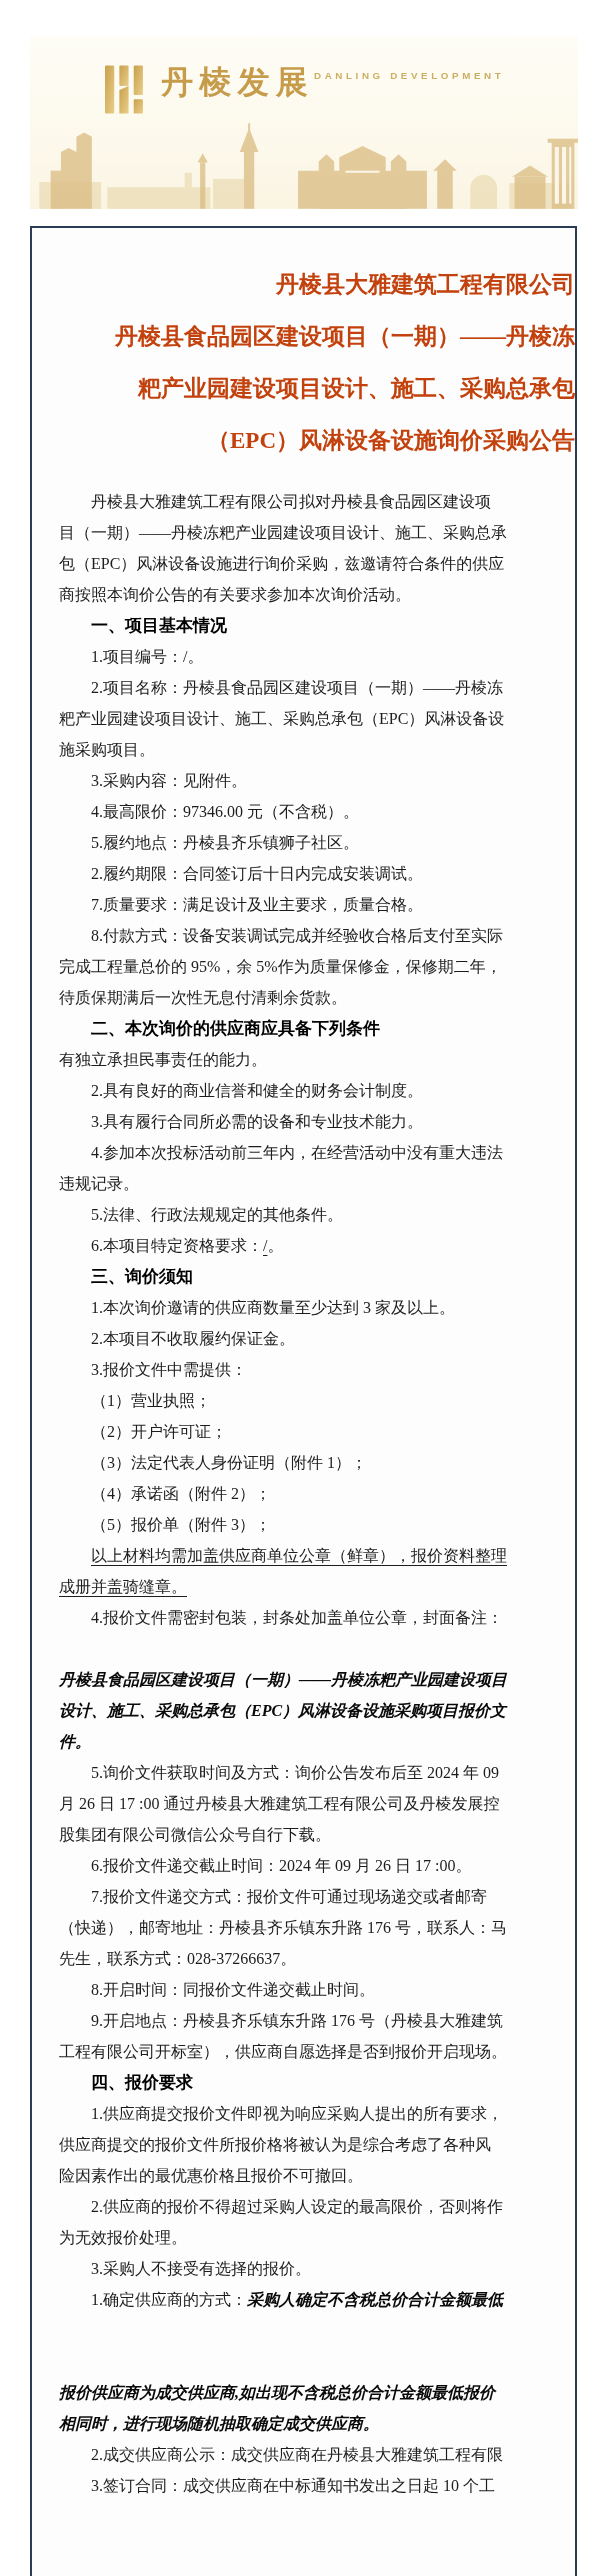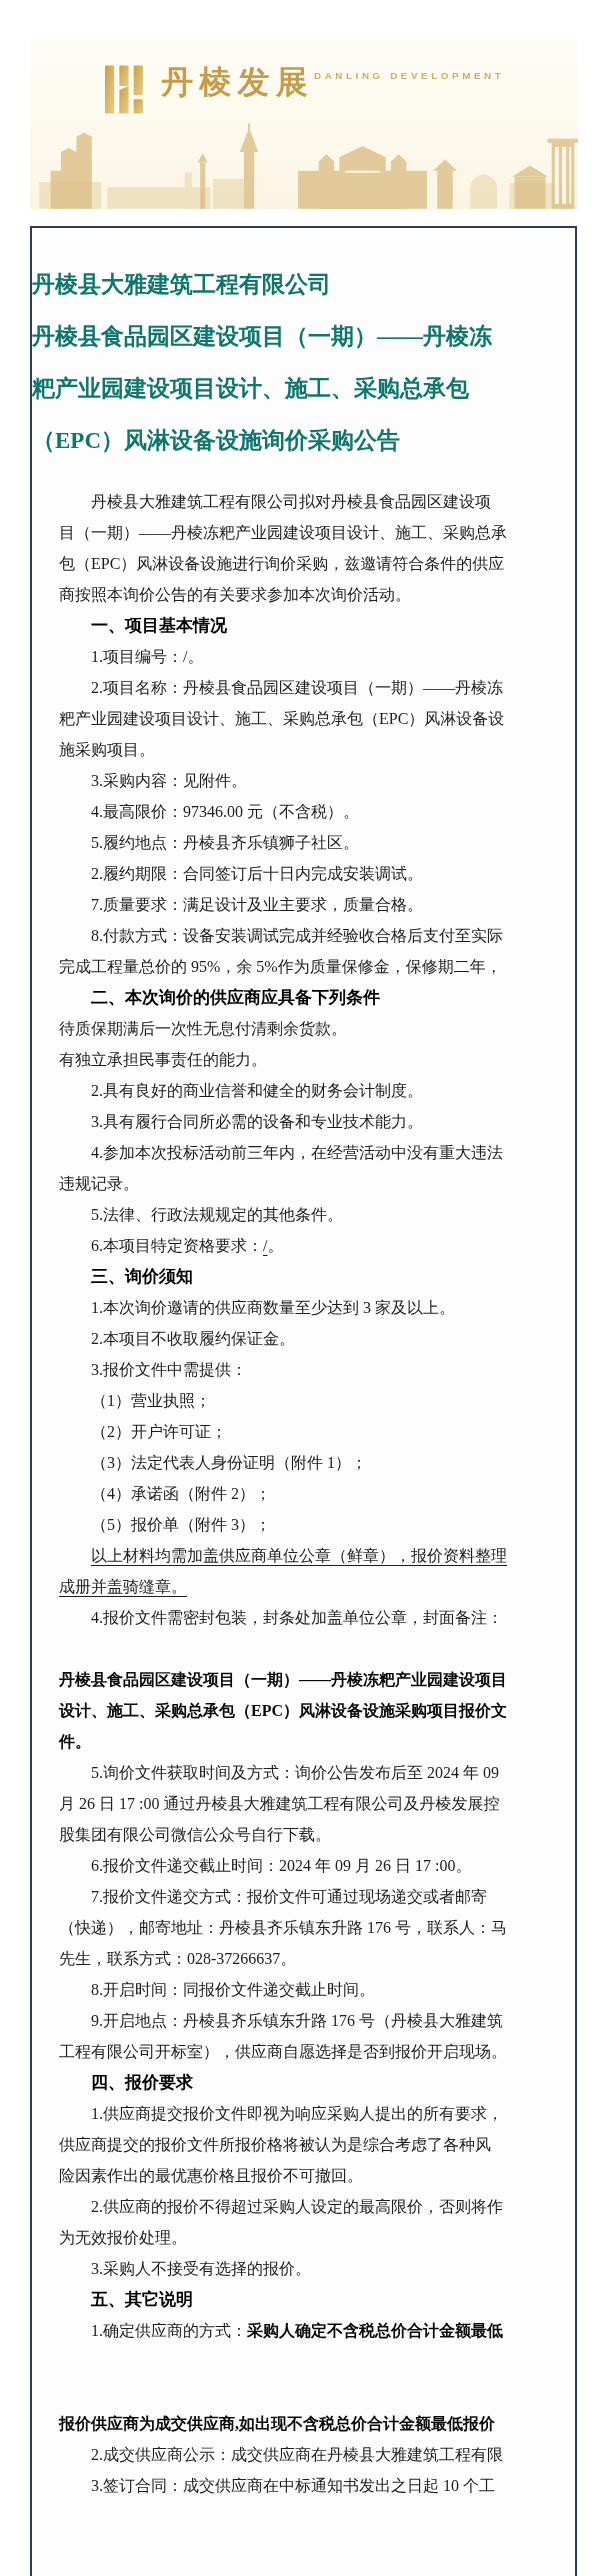--- a/index.html
+++ b/index.html
@@ -15,27 +15,27 @@
   .logo-texts{display:flex;flex-direction:row;align-items:flex-start;}
   .logo-cn{font-size:32px;font-weight:700;color:#c69c4a;letter-spacing:6.2px;line-height:36px;
            text-shadow:0 0.5px 0 rgba(255,255,255,.6);}
   .logo-en{margin-top:6.2px;font-family:"Liberation Sans",sans-serif;font-size:9.8px;
            letter-spacing:3.6px;color:#ccae63;font-weight:600;}
   .skyline{position:absolute;left:0;bottom:0;width:548px;height:88px;}
 
   
   .doc-box{position:absolute;left:30px;top:226px;width:543px;height:3363px;
            background:#fdfdfd;border:2.6px solid #2c3c55;overflow:hidden;}
-  .doc-title{margin-top:31px;text-align:left;font-weight:700;font-size:23px;
-             line-height:52px;color:#0f766e;}
+  .doc-title{margin-top:31px;text-align:right;font-weight:700;font-size:23px;
+             line-height:52px;color:#c2410c;}
   .doc-body{margin-top:18.5px;padding:0 27px;font-size:16px;line-height:31px;color:#1d1d1d;}
   .ln{white-space:nowrap;}
   .i1{padding-left:32px;}
   .hd{font-family:"Liberation Sans",sans-serif;font-weight:700;font-size:17px;color:#000;}
-  .b{font-weight:700;color:#0a0a0a;}
+  .b{font-weight:700;color:#0a0a0a;font-style:italic;}
   .u{text-decoration:underline;text-underline-offset:3.6px;}
   .sp{height:31px;}
 </style>
 </head>
 <body>
 
 <div class="banner">
   <div class="logo-row">
     <svg class="logo-mark" viewBox="0 0 82 100">
       <defs>
@@ -108,22 +108,22 @@
       <div class="ln i1">2.项目名称：丹棱县食品园区建设项目（一期）——丹棱冻</div>
       <div class="ln">粑产业园建设项目设计、施工、采购总承包（EPC）风淋设备设</div>
       <div class="ln">施采购项目。</div>
       <div class="ln i1">3.采购内容：见附件。</div>
       <div class="ln i1">4.最高限价：97346.00 元（不含税）。</div>
       <div class="ln i1">5.履约地点：丹棱县齐乐镇狮子社区。</div>
       <div class="ln i1">2.履约期限：合同签订后十日内完成安装调试。</div>
       <div class="ln i1">7.质量要求：满足设计及业主要求，质量合格。</div>
       <div class="ln i1">8.付款方式：设备安装调试完成并经验收合格后支付至实际</div>
       <div class="ln">完成工程量总价的 95%，余 5%作为质量保修金，保修期二年，</div>
+      <div class="ln">待质保期满后一次性无息付清剩余货款。</div>
       <div class="ln i1 hd">二、本次询价的供应商应具备下列条件</div>
-      <div class="ln">待质保期满后一次性无息付清剩余货款。</div>
       <div class="ln">有独立承担民事责任的能力。</div>
       <div class="ln i1">2.具有良好的商业信誉和健全的财务会计制度。</div>
       <div class="ln i1">3.具有履行合同所必需的设备和专业技术能力。</div>
       <div class="ln i1">4.参加本次投标活动前三年内，在经营活动中没有重大违法</div>
       <div class="ln">违规记录。</div>
       <div class="ln i1">5.法律、行政法规规定的其他条件。</div>
       <div class="ln i1"><span>6.本项目特定资格要求：</span><span class="u">/</span><span>。</span></div>
       <div class="ln i1 hd">三、询价须知</div>
       <div class="ln i1">1.本次询价邀请的供应商数量至少达到 3 家及以上。</div>
       <div class="ln i1">2.本项目不收取履约保证金。</div>
@@ -150,23 +150,23 @@
       <div class="ln i1">8.开启时间：同报价文件递交截止时间。</div>
       <div class="ln i1">9.开启地点：丹棱县齐乐镇东升路 176 号（丹棱县大雅建筑</div>
       <div class="ln">工程有限公司开标室），供应商自愿选择是否到报价开启现场。</div>
       <div class="ln i1 hd">四、报价要求</div>
       <div class="ln i1">1.供应商提交报价文件即视为响应采购人提出的所有要求，</div>
       <div class="ln">供应商提交的报价文件所报价格将被认为是综合考虑了各种风</div>
       <div class="ln">险因素作出的最优惠价格且报价不可撤回。</div>
       <div class="ln i1">2.供应商的报价不得超过采购人设定的最高限价，否则将作</div>
       <div class="ln">为无效报价处理。</div>
       <div class="ln i1">3.采购人不接受有选择的报价。</div>
-      <div class="ln i1 hd">五、其它说明</div>
       <div class="ln i1"><span>1.确定供应商的方式：</span><span class="b">采购人确定不含税总价合计金额最低</span></div>
       <div class="ln sp"></div>
       <div class="ln sp"></div>
       <div class="ln b">报价供应商为成交供应商,如出现不含税总价合计金额最低报价</div>
+      <div class="ln b">相同时，进行现场随机抽取确定成交供应商。</div>
       <div class="ln i1">2.成交供应商公示：成交供应商在丹棱县大雅建筑工程有限</div>
       <div class="ln i1">3.签订合同：成交供应商在中标通知书发出之日起 10 个工</div>
     </div>
 
 </div>
 
 
 </body></html>

